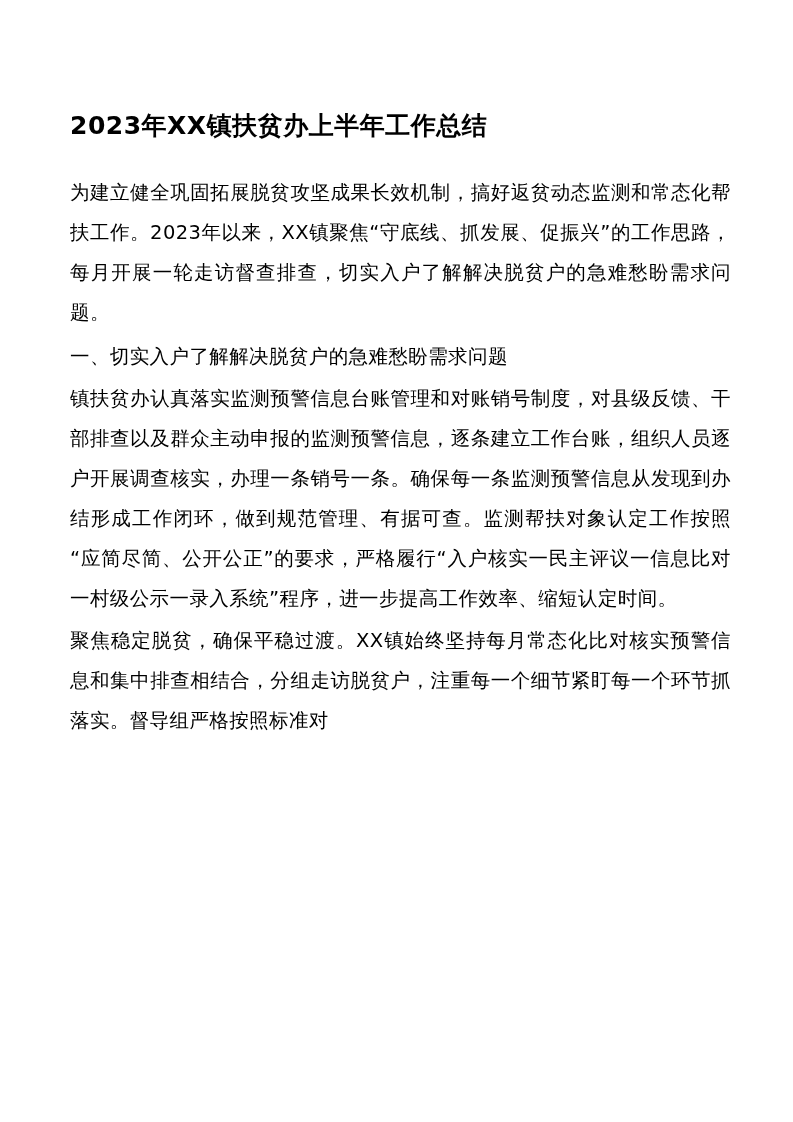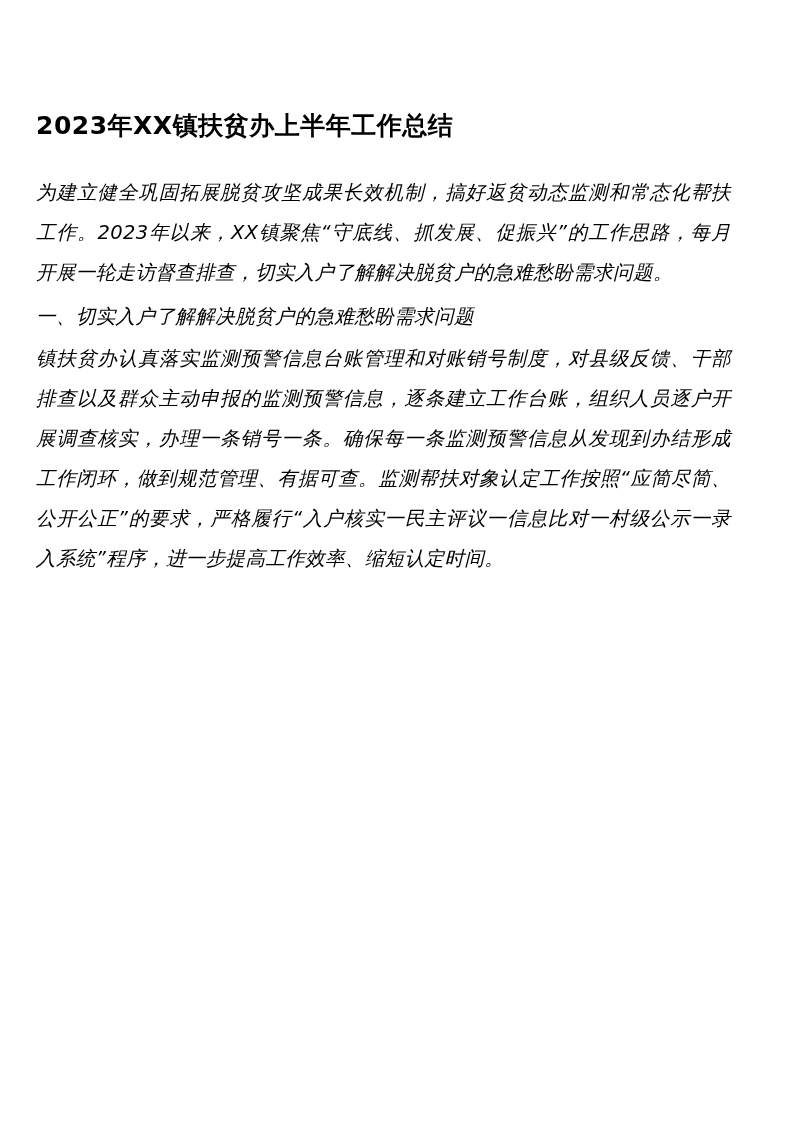--- a/index.html
+++ b/index.html
@@ -5,55 +5,55 @@
   html, body {
     margin: 0;
     padding: 0;
     background: #ffffff;
   }
   .page {
     width: 793px;
     height: 1122px;
     background: #ffffff;
     box-sizing: border-box;
-    padding: 108px 62px 40px 36px;
+    padding: 108px 62px 40px 70px;
     font-family: "DejaVu Sans", "Liberation Sans", sans-serif;
     color: #000000;
     position: relative;
     overflow: hidden;
   }
   .doc-title {
     font-size: 25px;
     font-weight: bold;
     line-height: 1.4;
     letter-spacing: 0.5px;
     margin: 0 0 30px 0;
     text-align: left;
   }
   .para {
     font-size: 19.5px;
     line-height: 2.05;
     letter-spacing: 0.4px;
     margin: 0 0 2px 0;
     text-align: justify;
     text-justify: inter-ideograph;
-    font-style: italic;
   }
   .para.heading {
     margin-top: 4px;
   }
 </style>
 </head>
 <body>
 
 <div class="page">
 
   <h1 class="doc-title">2023年XX镇扶贫办上半年工作总结</h1>
 
   <p class="para">为建立健全巩固拓展脱贫攻坚成果长效机制，搞好返贫动态监测和常态化帮扶工作。2023年以来，XX镇聚焦“守底线、抓发展、促振兴”的工作思路，每月开展一轮走访督查排查，切实入户了解解决脱贫户的急难愁盼需求问题。</p>
 
   <p class="para heading">一、切实入户了解解决脱贫户的急难愁盼需求问题</p>
 
 
   <p class="para">镇扶贫办认真落实监测预警信息台账管理和对账销号制度，对县级反馈、干部排查以及群众主动申报的监测预警信息，逐条建立工作台账，组织人员逐户开展调查核实，办理一条销号一条。确保每一条监测预警信息从发现到办结形成工作闭环，做到规范管理、有据可查。监测帮扶对象认定工作按照“应简尽简、公开公正”的要求，严格履行“入户核实一民主评议一信息比对一村级公示一录入系统”程序，进一步提高工作效率、缩短认定时间。</p>
 
+  <p class="para">聚焦稳定脱贫，确保平稳过渡。XX镇始终坚持每月常态化比对核实预警信息和集中排查相结合，分组走访脱贫户，注重每一个细节紧盯每一个环节抓落实。督导组严格按照标准对</p>
 
 </div>
 
 </body></html>

